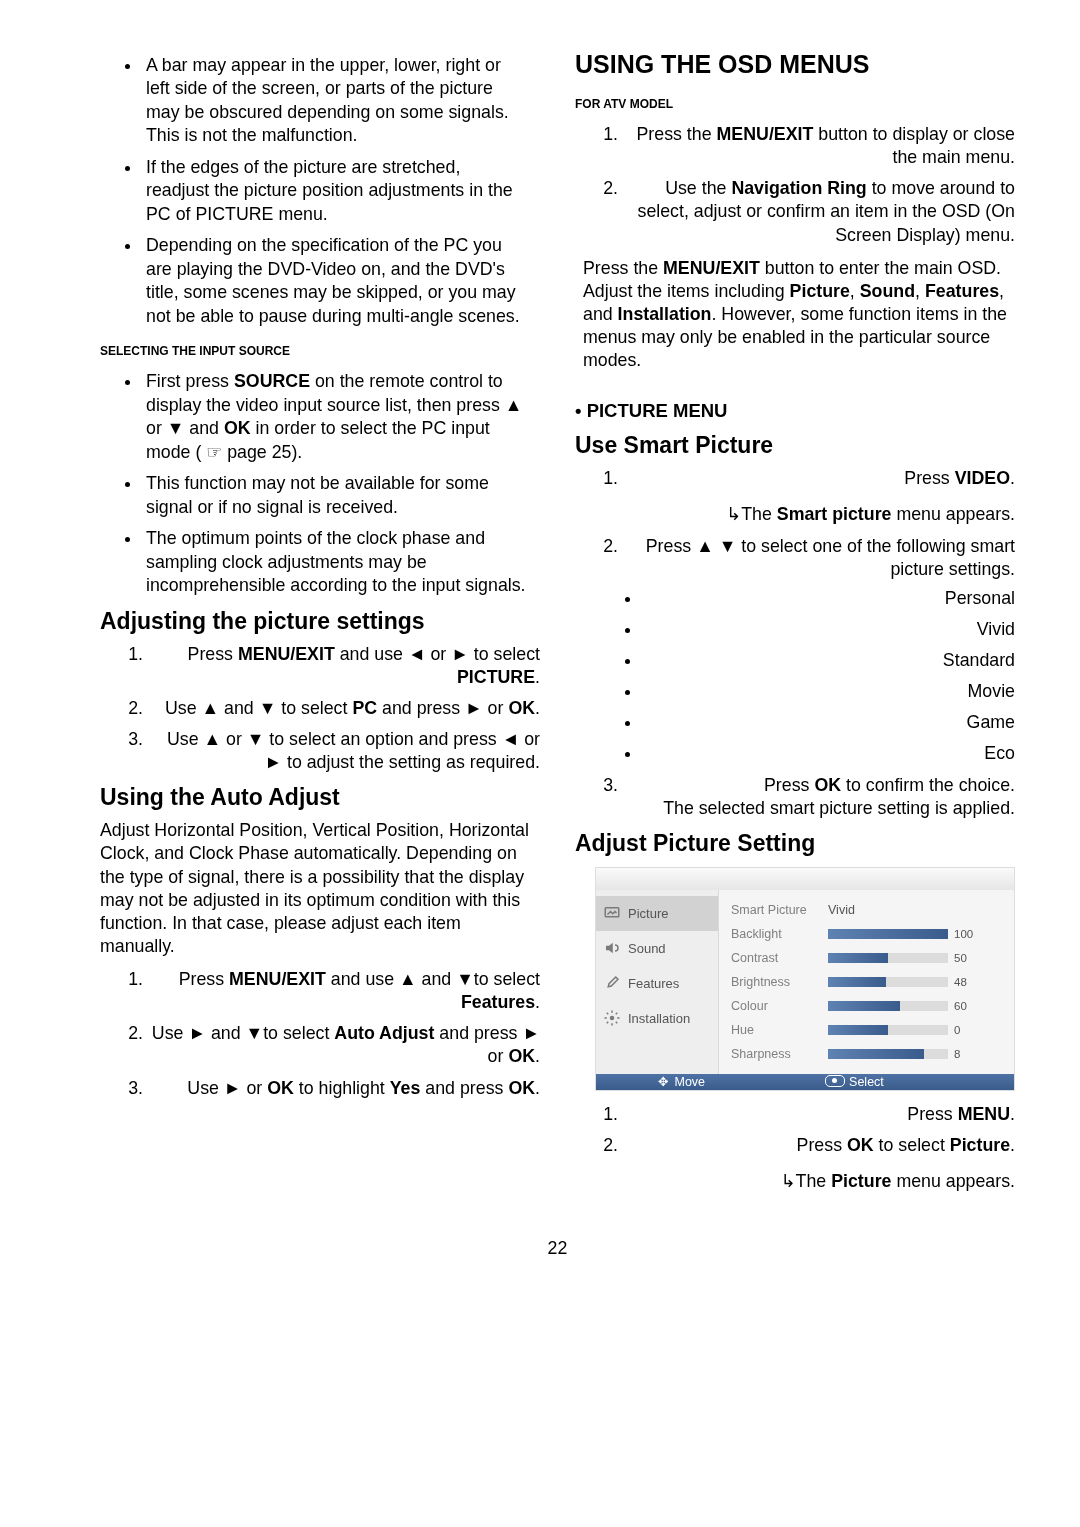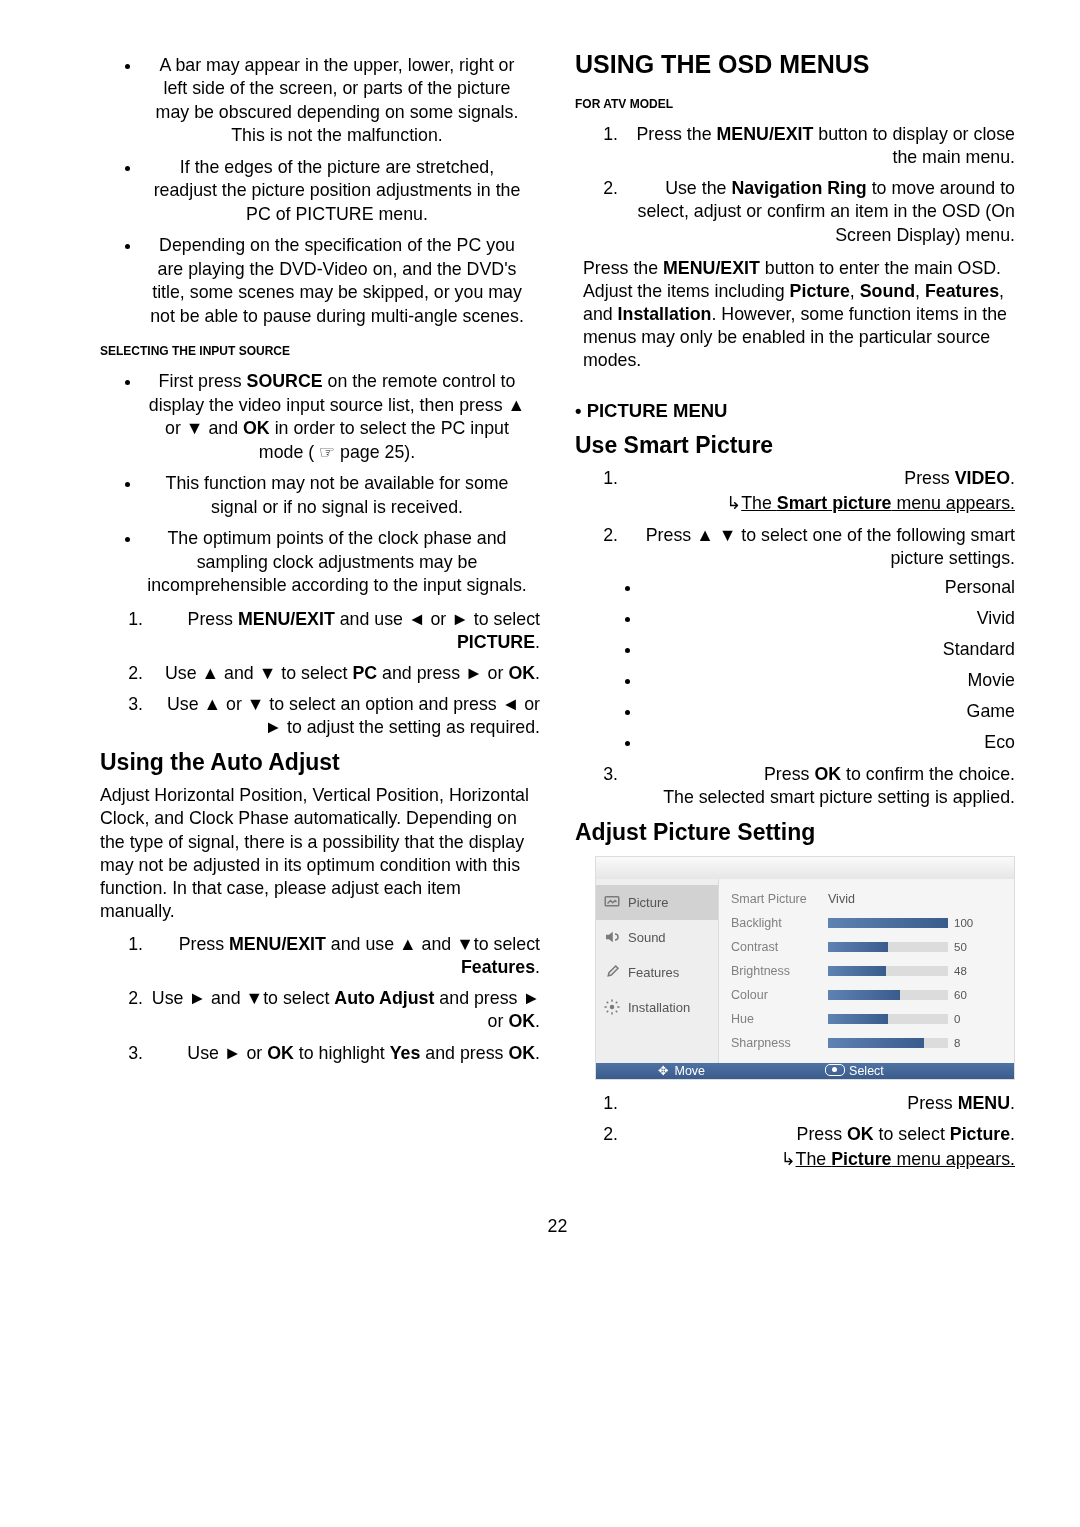--- a/index.html
+++ b/index.html
@@ -18,21 +18,20 @@
       display: flex;
       gap: 35px;
     }
     .col {
       flex: 1;
     }
     ul.bullets {
       margin: 4px 12px 10px 0;
       padding-left: 42px;
       list-style-type: disc;
-      text-align: center;
     }
     ul.bullets li {
       font-size: 17.8px;
       line-height: 1.32;
       margin-bottom: 8px;
       padding-left: 4px;
     }
     ul.sublist {
       margin: 4px 0 4px 0;
       padding-left: 50px;
@@ -76,22 +75,21 @@
     }
     h4 {
       font-size: 23px;
       font-weight: bold;
       margin: 10px 0 8px 0;
     }
     .b { font-weight: bold; }
     .indent-arrow {
       display: block;
       margin-left: 2px;
-      margin-top: 2px;
-      text-decoration: underline;
+      margin-top: 13px;
     }
     .arrow-sym {
       display: inline-block;
       width: 18px;
     }
     p.flow {
       font-size: 17.8px;
       line-height: 1.3;
       margin: 6px 0 10px 0;
     }
@@ -235,20 +233,21 @@
     <h2>SELECTING THE INPUT SOURCE</h2>
 
     <ul class="bullets">
       <li>
         <span>First press </span><span class="b">SOURCE</span><span> on the remote control to display the video input source list, then press ▲ or ▼ and </span><span class="b">OK</span><span> in order to select the PC input mode ( ☞ page 25).</span>
       </li>
       <li>This function may not be available for some signal or if no signal is received.</li>
       <li>The optimum points of the clock phase and sampling clock adjustments may be incomprehensible according to the input signals.</li>
     </ul>
 
+    <h4>Adjusting the picture settings</h4>
     <ol class="numbered">
       <li>
         <span>Press </span><span class="b">MENU/EXIT</span><span> and use ◄ or ► to select </span><span class="b">PICTURE</span><span>.</span>
       </li>
       <li>
         <span>Use ▲ and ▼ to select </span><span class="b">PC</span><span> and press ► or </span><span class="b">OK</span><span>.</span>
       </li>
       <li>Use ▲ or ▼ to select an option and press ◄ or ► to adjust the setting as required.</li>
     </ol>
 

